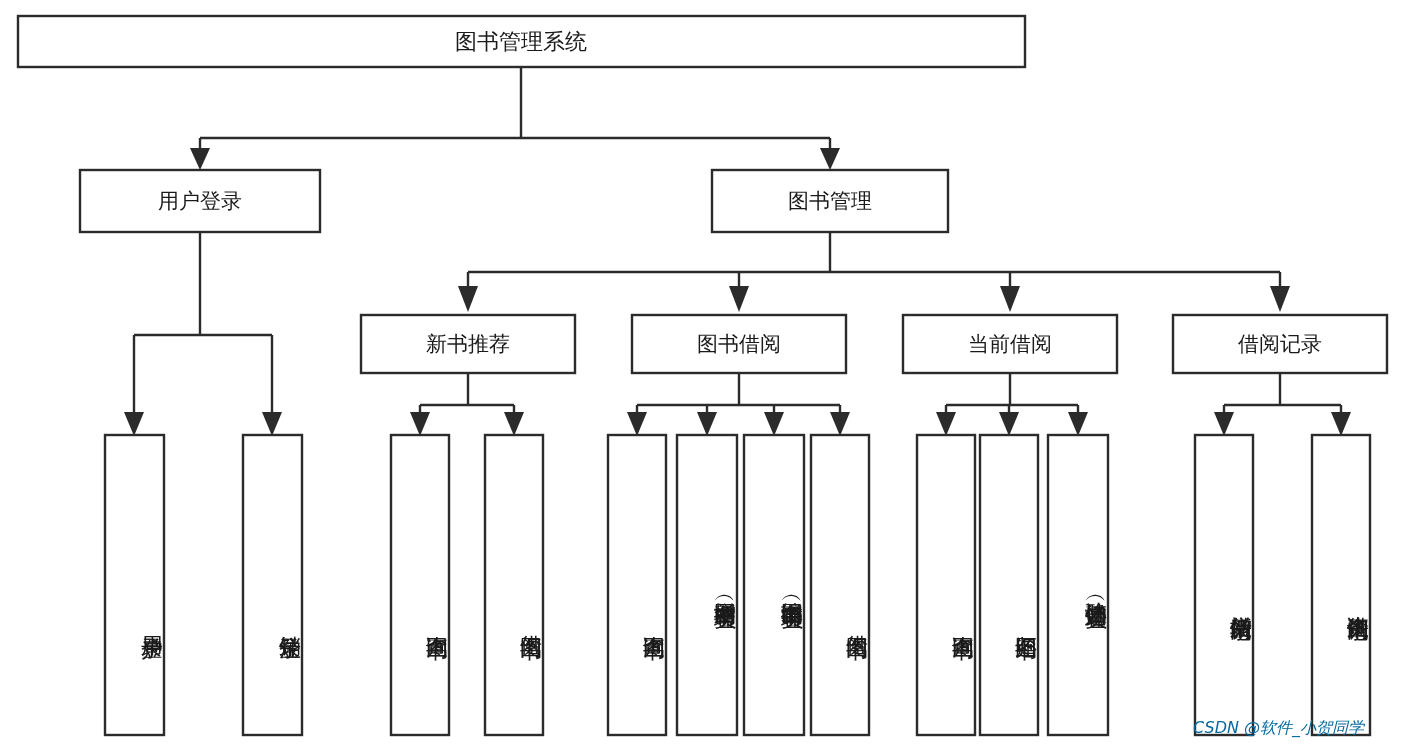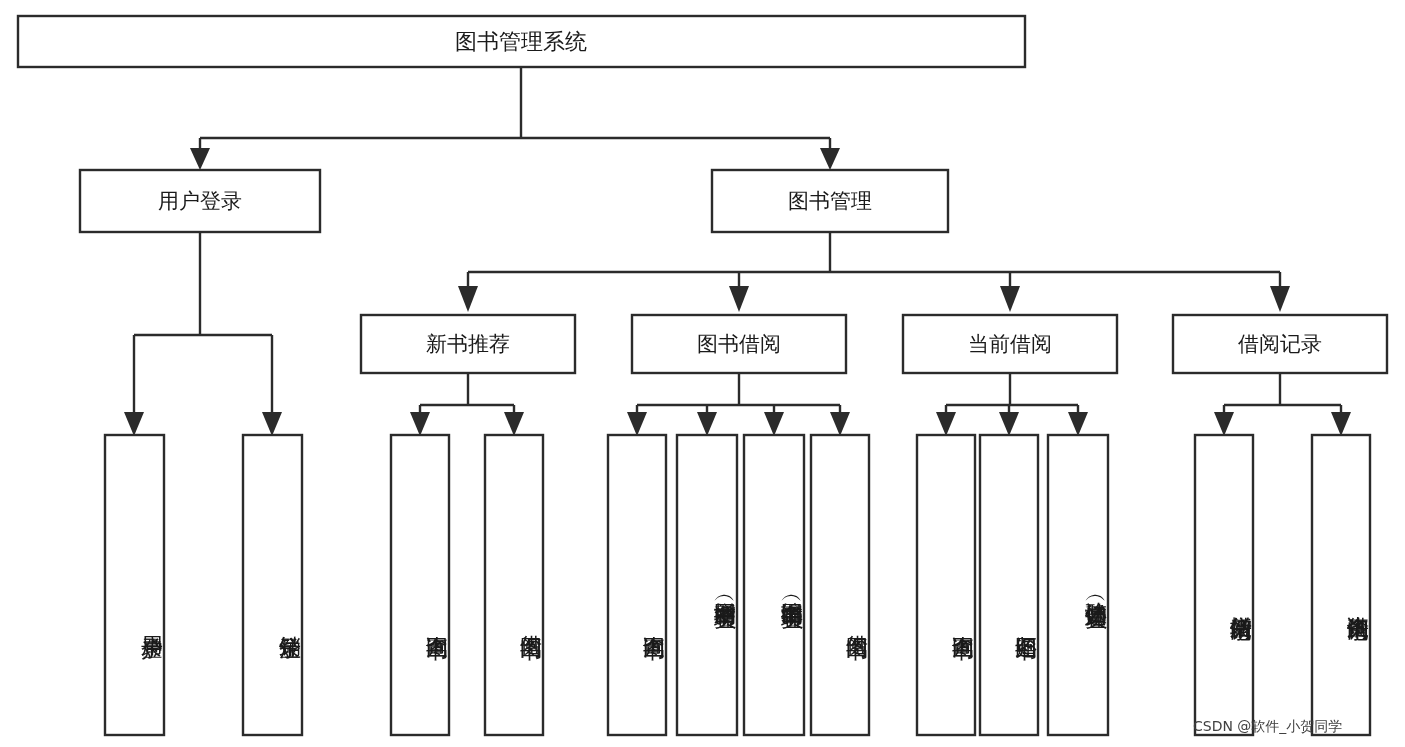--- a/index.html
+++ b/index.html
@@ -62,24 +62,25 @@
     letter-spacing: 1px;
     display: flex;
     align-items: flex-start;
     justify-content: center;
     white-space: nowrap;
     pointer-events: none;
   }
   .watermark {
     position: absolute;
     font-family: "DejaVu Sans", "Liberation Sans", sans-serif;
-    font-size: 14px;
-    color: #404040;
+    font-size: 16px;
+    color: #0369a1;
     white-space: nowrap;
     user-select: none;
+    font-style: italic;
   }
 </style>
 </head>
 <body>
 
 <div id="diagram-root">
 
   <svg class="diagram-canvas" viewBox="0 0 1405 747" xmlns="http://www.w3.org/2000/svg">
 
     <g>

